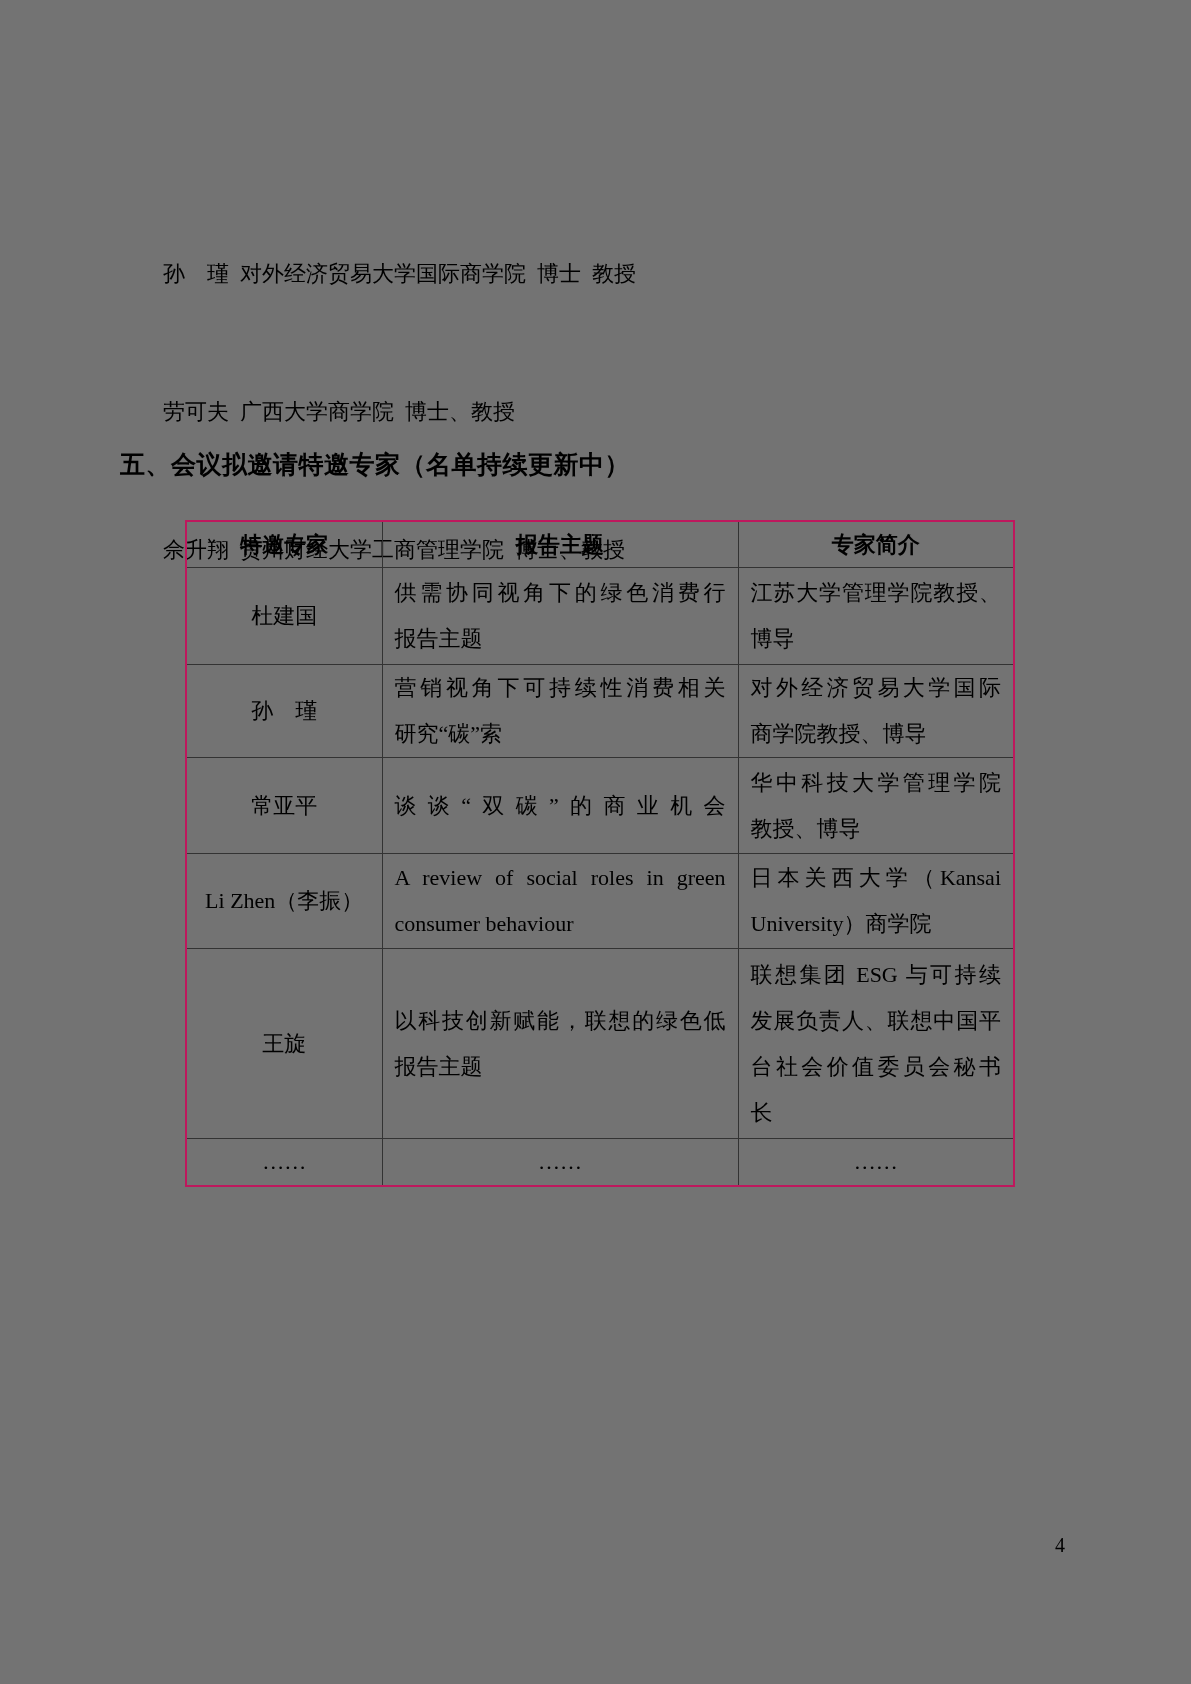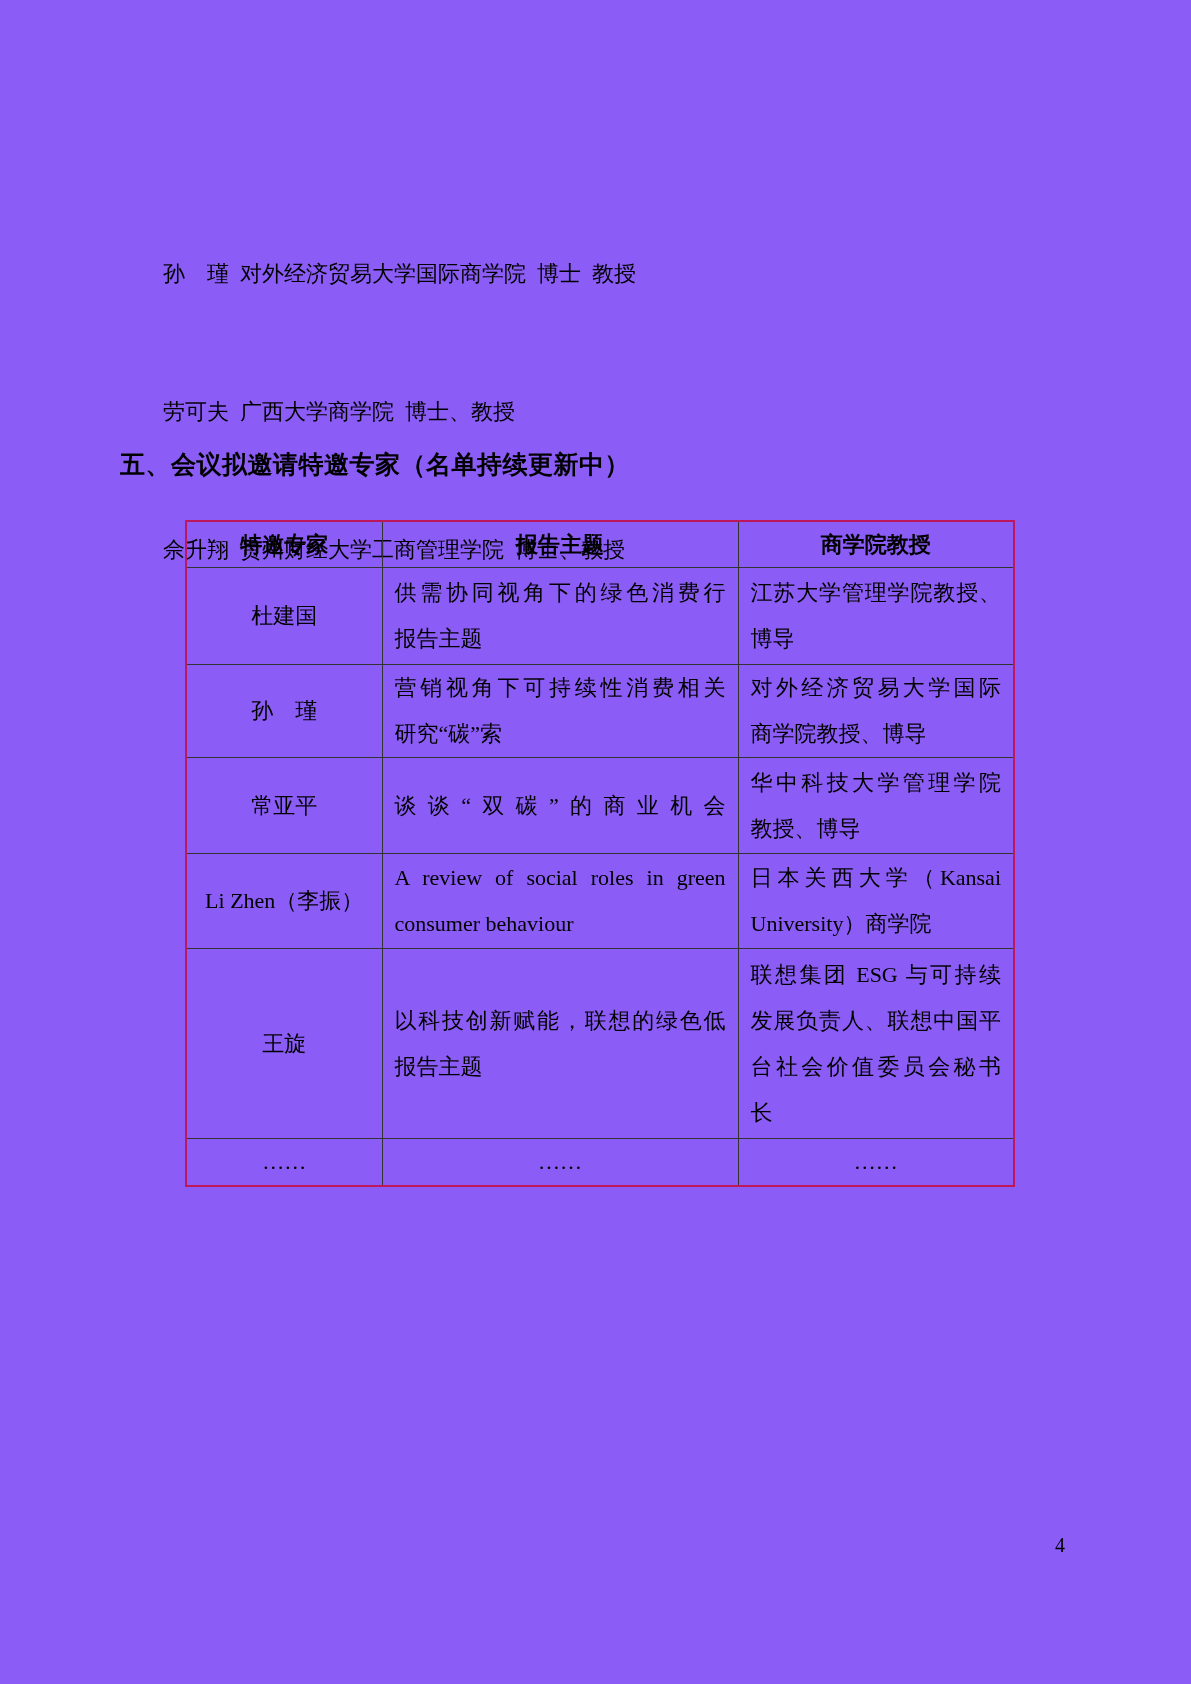--- a/index.html
+++ b/index.html
@@ -4,21 +4,21 @@
 <style>
   html, body {
     margin: 0;
     padding: 0;
     background: #ffffff;
   }
   .page {
     position: relative;
     width: 1191px;
     height: 1684px;
-    background: #8b5cf6;
+    background: #737373;
     color: #000000;
     font-family: "Liberation Serif", "DejaVu Serif", serif;
     overflow: hidden;
   }
   .name-list {
     position: absolute;
     left: 163px;
     top: 159px;
     font-size: 22px;
     line-height: 46px;
@@ -103,21 +103,21 @@
   <table class="experts">
     <colgroup>
       <col class="c-name">
       <col class="c-topic">
       <col class="c-intro">
     </colgroup>
     <thead>
       <tr>
         <th>特邀专家</th>
         <th>报告主题</th>
-        <th>商学院教授</th>
+        <th>专家简介</th>
       </tr>
     </thead>
     <tbody>
       <tr class="r0">
         <td class="cell-name">
           <div class="cline">杜建国</div>
         </td>
         <td>
           <div class="jline">供需协同视角下的绿色消费行</div>
           <div class="pline">报告主题</div>

